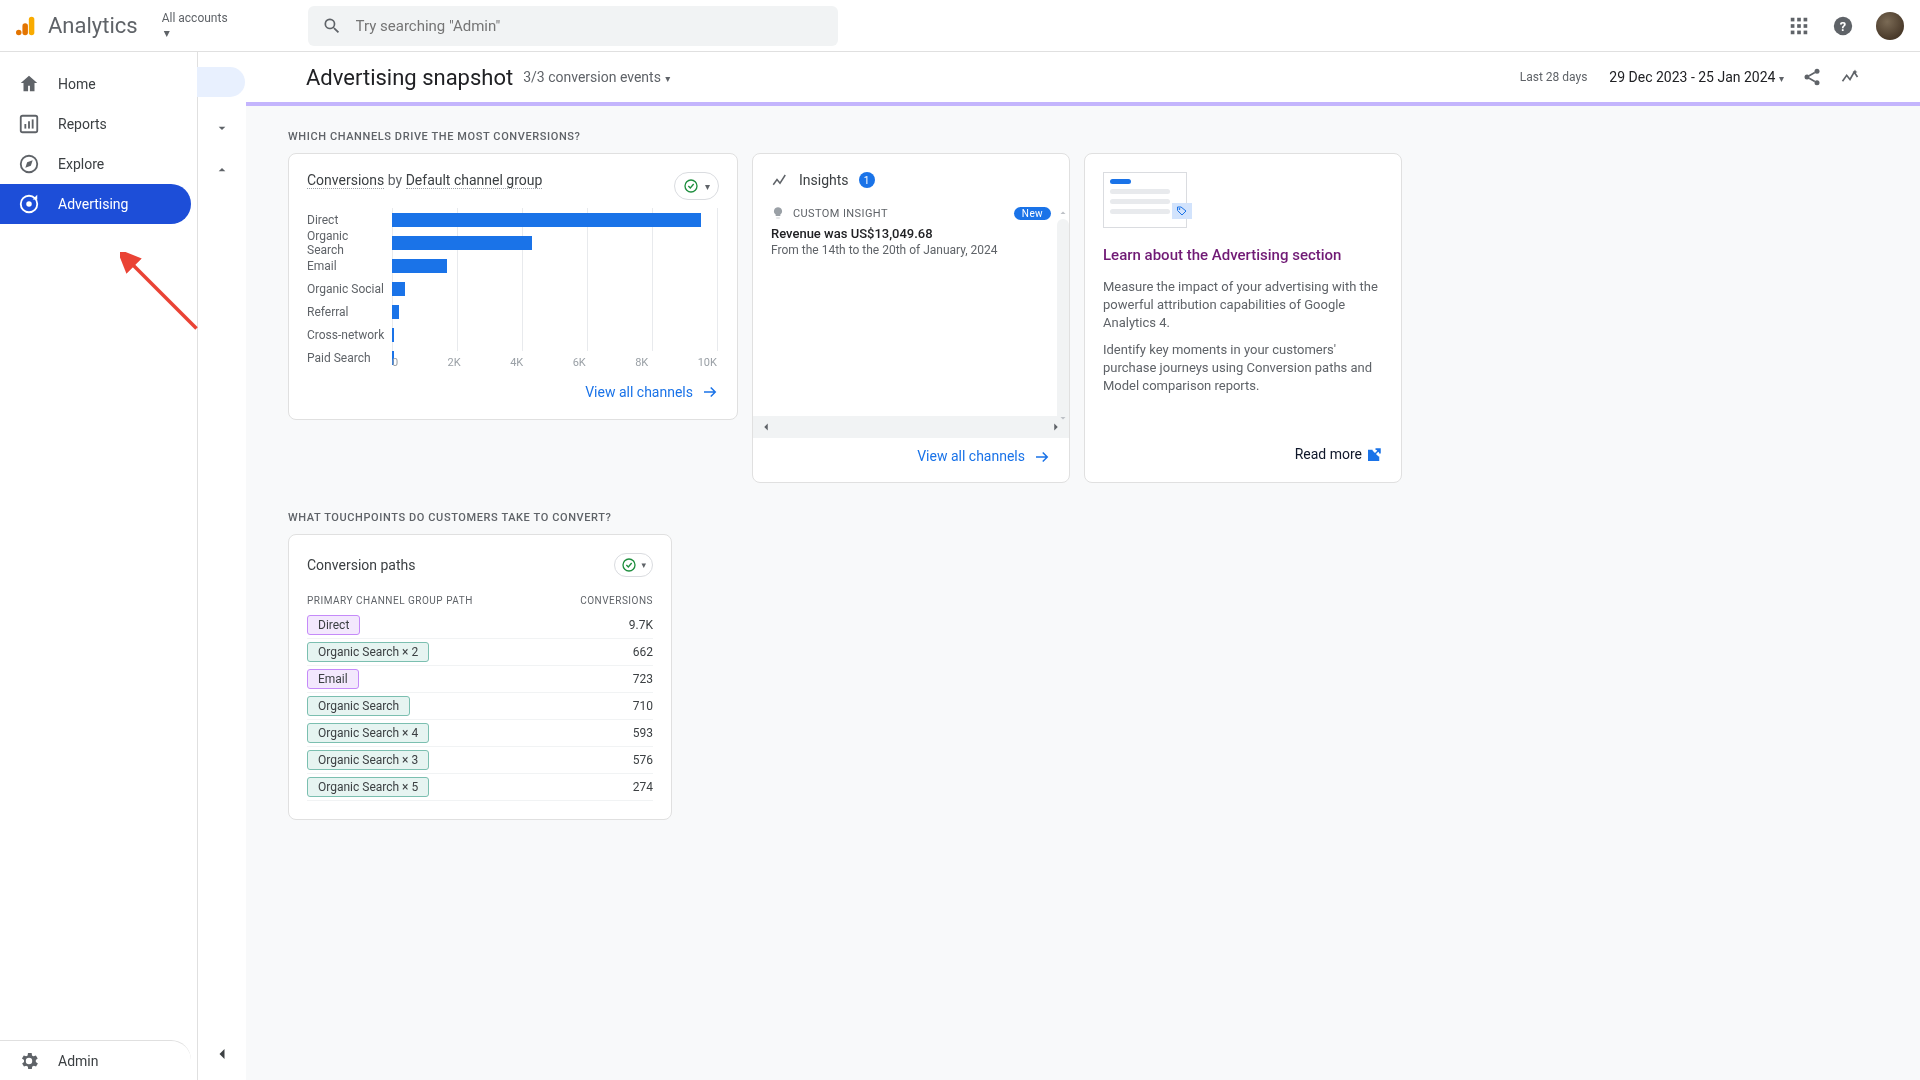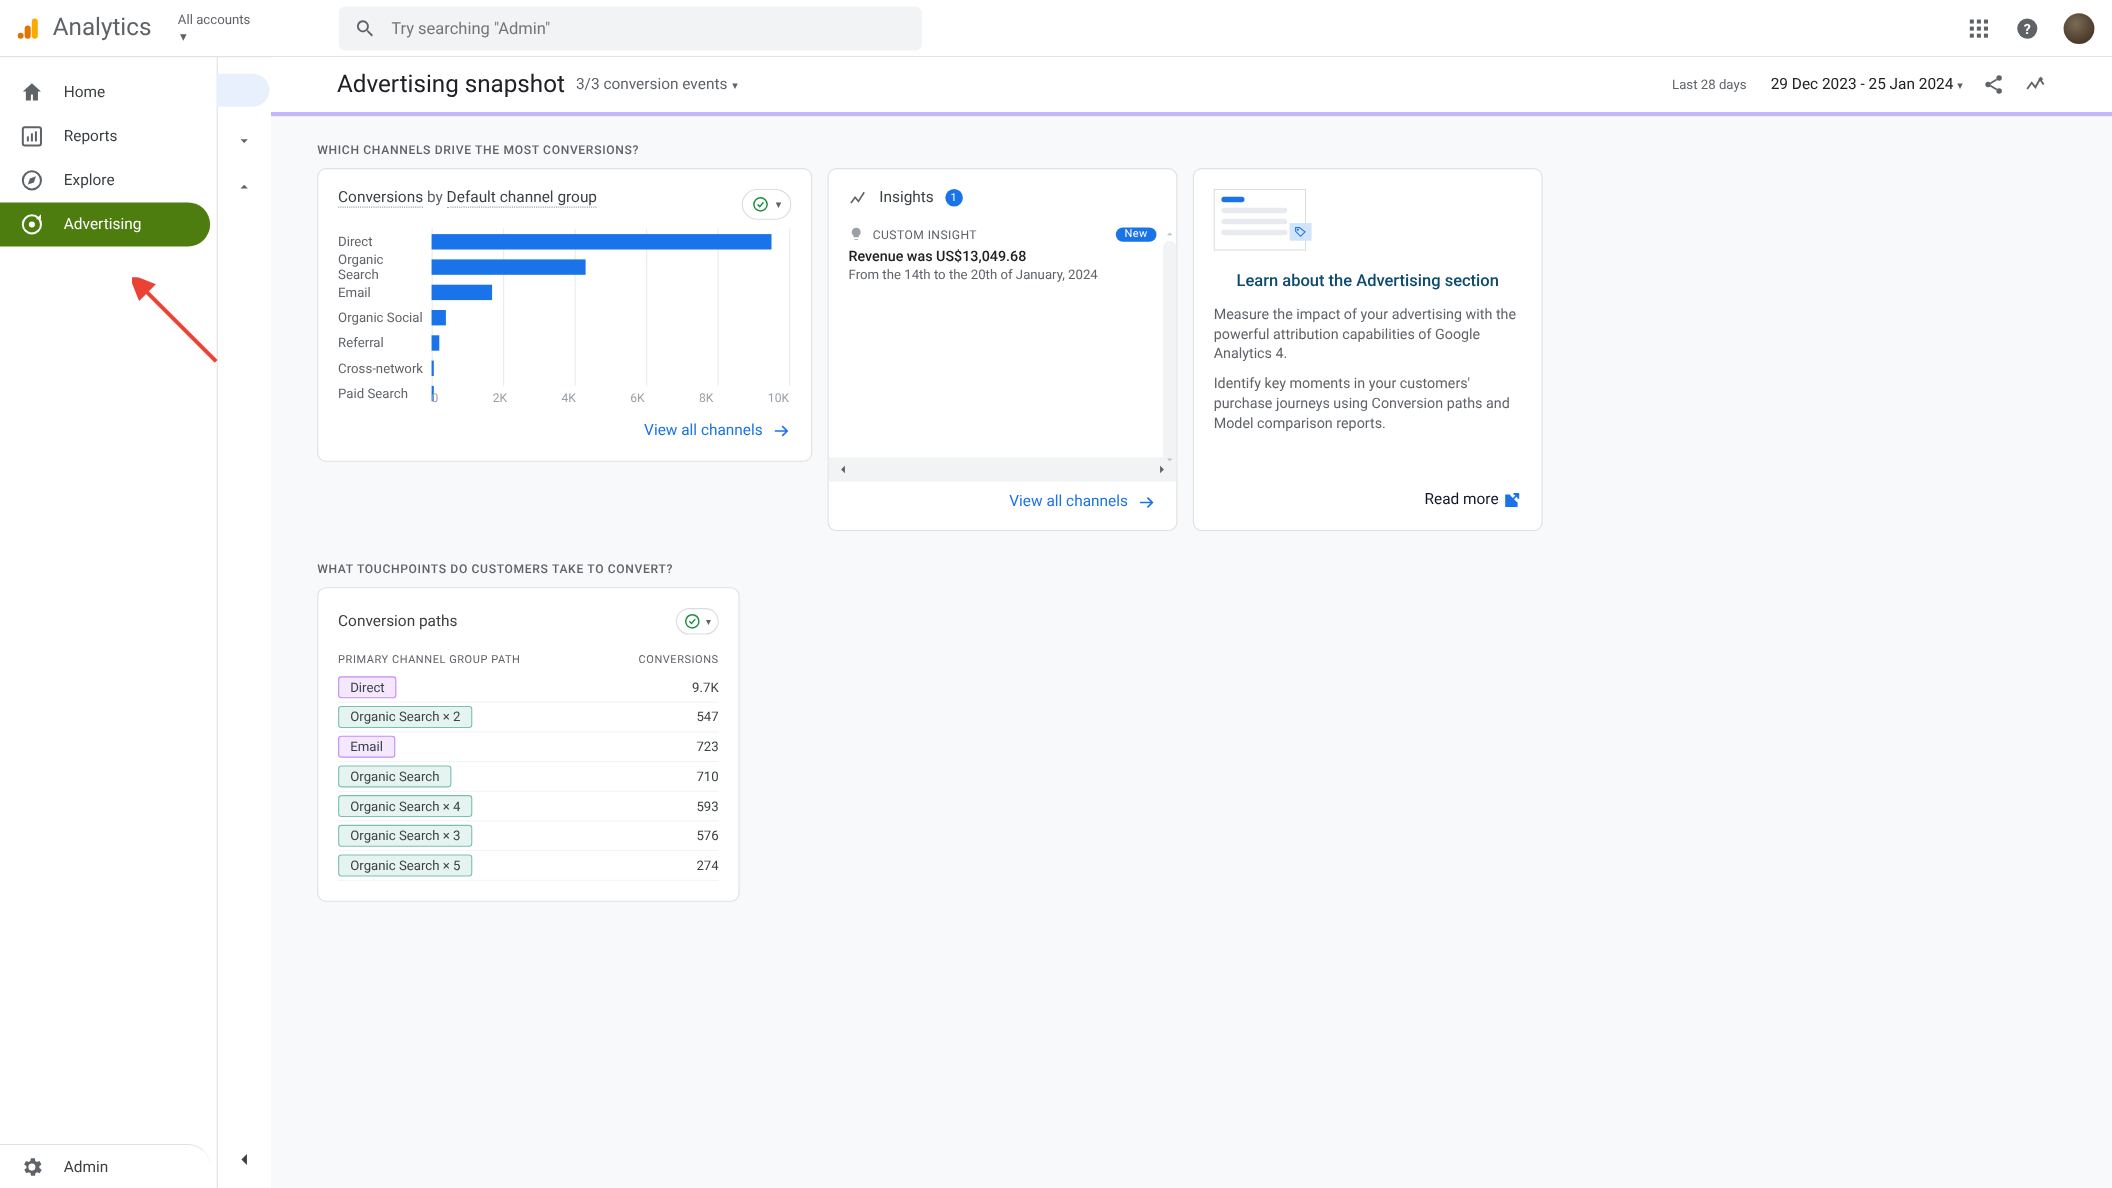--- a/index.html
+++ b/index.html
@@ -19,21 +19,21 @@
 
 .top-actions { margin-left: auto; display: flex; align-items: center; gap: 22px; }
 .top-icon { width: 22px; height: 22px; fill: #5f6368; cursor: pointer; }
 .avatar { width: 28px; height: 28px; border-radius: 50%; background: radial-gradient(circle at 40% 35%, #7a6a55 0%, #4a3a2a 70%); }
 
 
 .layout { display: flex; height: calc(100vh - 52px); }
 .sidebar { width: 198px; border-right: 1px solid #e0e0e0; display: flex; flex-direction: column; padding-top: 12px; position: relative; }
 .nav-item { display: flex; align-items: center; gap: 18px; padding: 0 18px; height: 40px; font-size: 14px; color: #3c4043; cursor: pointer; border-radius: 0 20px 20px 0; margin-right: 6px; }
 .nav-item svg { width: 22px; height: 22px; fill: #5f6368; }
-.nav-item.active { background: #4d7c0f; color: #fff; }
+.nav-item.active { background: #1d4ed8; color: #fff; }
 .nav-item.active svg { fill: #fff; }
 .sidebar .spacer { flex: 1; }
 .admin-item { border-top: 1px solid #e0e0e0; margin-top: 6px; }
 
 
 .sec-rail { width: 48px; position: relative; display: flex; flex-direction: column; align-items: center; padding-top: 12px; }
 .pill-behind { position: absolute; top: 15px; left: -1px; width: 48px; height: 30px; background: #e8f0fe; border-radius: 0 15px 15px 0; z-index: 0; }
 .chevron-btn { width: 24px; height: 24px; color: #5f6368; cursor: pointer; display: flex; align-items: center; justify-content: center; z-index: 1; }
 .chev1 { margin-top: 52px; }
 .chev2 { margin-top: 18px; }
@@ -95,21 +95,21 @@
 .insights-nav { height: 22px; background: #f1f3f4; display: flex; justify-content: space-between; align-items: center; padding: 0 6px;}
 .insights-nav svg { width: 14px; height: 14px; fill: #5f6368; cursor: pointer; }
 .insights-footer { padding: 10px 18px 16px; display: flex; justify-content: flex-end; gap: 8px; color:#1a73e8; font-size:14px; cursor:pointer;}
 .insights-footer svg { width:18px; height:18px; fill:#1a73e8;}
 
 
 .learn-illus { width: 84px; height: 56px; border: 1px solid #dadce0; margin-bottom: 18px; position: relative; padding: 6px; }
 .illus-line { height: 5px; background: #e8eaed; border-radius: 3px; margin-bottom: 5px; }
 .illus-line.blue { background: #1a73e8; }
 .illus-tag { position: absolute; right: -6px; bottom: 8px; width: 20px; height: 16px; background: #d2e3fc; transform: rotate(0deg); display:flex; align-items:center; justify-content:center;}
-.learn-title { font-size: 15px; font-weight: 500; color: #0c4a6e; margin-bottom: 14px; text-align: center;}
+.learn-title { font-size: 15px; font-weight: 500; color: #701a75; margin-bottom: 14px;}
 .learn-text { font-size: 13px; color: #5f6368; line-height: 1.4; margin-bottom: 8px;}
 .learn-footer { margin-top: auto; display:flex; justify-content:flex-end; gap:3px; color:#0f172a; font-size:14px; cursor:pointer;}
 .learn-footer svg{width:18px;height:18px; fill:#1a73e8; stroke:#1a73e8;}
 
 
 .card4 { width: 384px; padding: 18px; }
 .paths-head { display:flex; justify-content:space-between; align-items:center;}
 .paths-title { font-size: 14px; color: #3c4043; }
 .paths-head-pill { border:1px solid #dadce0; border-radius:14px; height:24px; padding:0 6px; display:flex; align-items:center; gap:4px; cursor:pointer;}
 .paths-cols { display:flex; justify-content:space-between; font-size:10px; letter-spacing:.5px; color:#5f6368; margin: 18px 0 6px; }
@@ -414,21 +414,21 @@
           <span>PRIMARY CHANNEL GROUP PATH</span>
           <span>CONVERSIONS</span>
         </div>
         <div id="paths-rows">
             <div class="path-row">
               <span class="path-chip chip-purple">Direct</span>
               <span class="path-val">9.7K</span>
             </div>
             <div class="path-row">
               <span class="path-chip chip-teal">Organic Search × 2</span>
-              <span class="path-val">547</span>
+              <span class="path-val">662</span>
             </div>
             <div class="path-row">
               <span class="path-chip chip-purple">Email</span>
               <span class="path-val">723</span>
             </div>
             <div class="path-row">
               <span class="path-chip chip-teal">Organic Search</span>
               <span class="path-val">710</span>
             </div>
             <div class="path-row">

